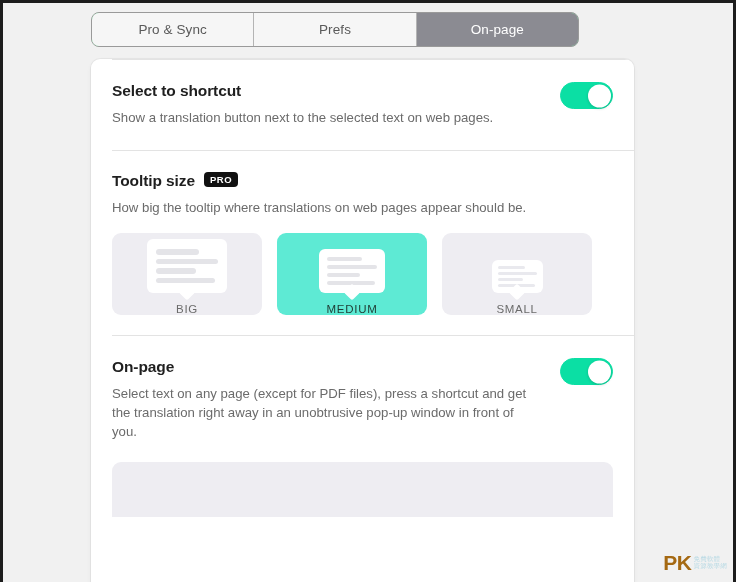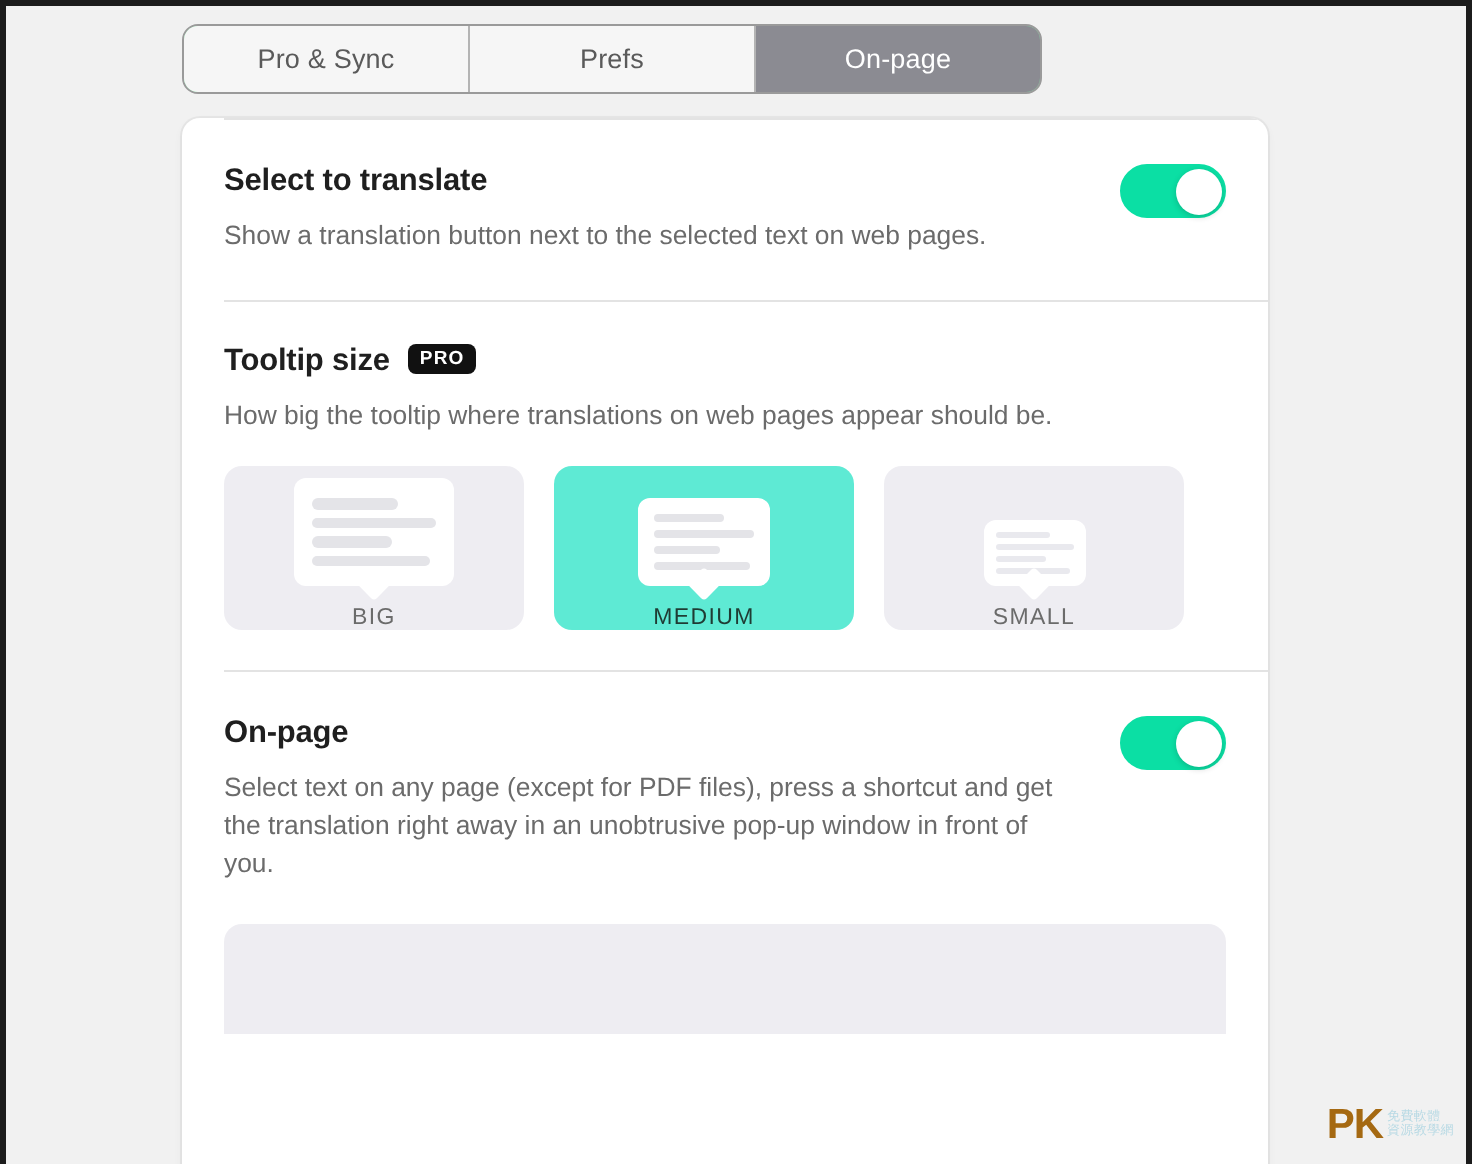--- a/index.html
+++ b/index.html
@@ -17,21 +17,21 @@
     border-left: 3px solid #1c1c1c;
     border-top: 3px solid #1c1c1c;
     border-right: 3px solid #1c1c1c;
   }
 
   
   .tabbar {
     position: absolute;
     left: 88px;
     top: 9px;
-    width: 430px;
+    width: 488px;
     height: 35px;
     border: 1px solid #9a9a9a;
     border-radius: 8px;
     background: #86efac;
     display: flex;
     overflow: hidden;
     box-sizing: border-box;
   }
   .tab {
     flex: 1 1 0;
@@ -268,21 +268,21 @@
   <div class="tab active">On-page</div>
 </div>
 
 <div class="card">
 
 
   <div class="divider"></div>
 
   <div class="row" style="padding-top:22px;padding-bottom:22px;">
     <div class="row-inner">
-      <div class="row-title">Select to translate</div>
+      <div class="row-title">Select to shortcut</div>
       <div class="row-desc">Show a translation button next to the selected text on web pages.</div>
     </div>
     <div class="toggle on" style="top:22px;">
       <div class="knob"></div>
     </div>
   </div>
 
   <div class="divider"></div>
 
   <div class="row" style="padding-top:21px;padding-bottom:20px;">

